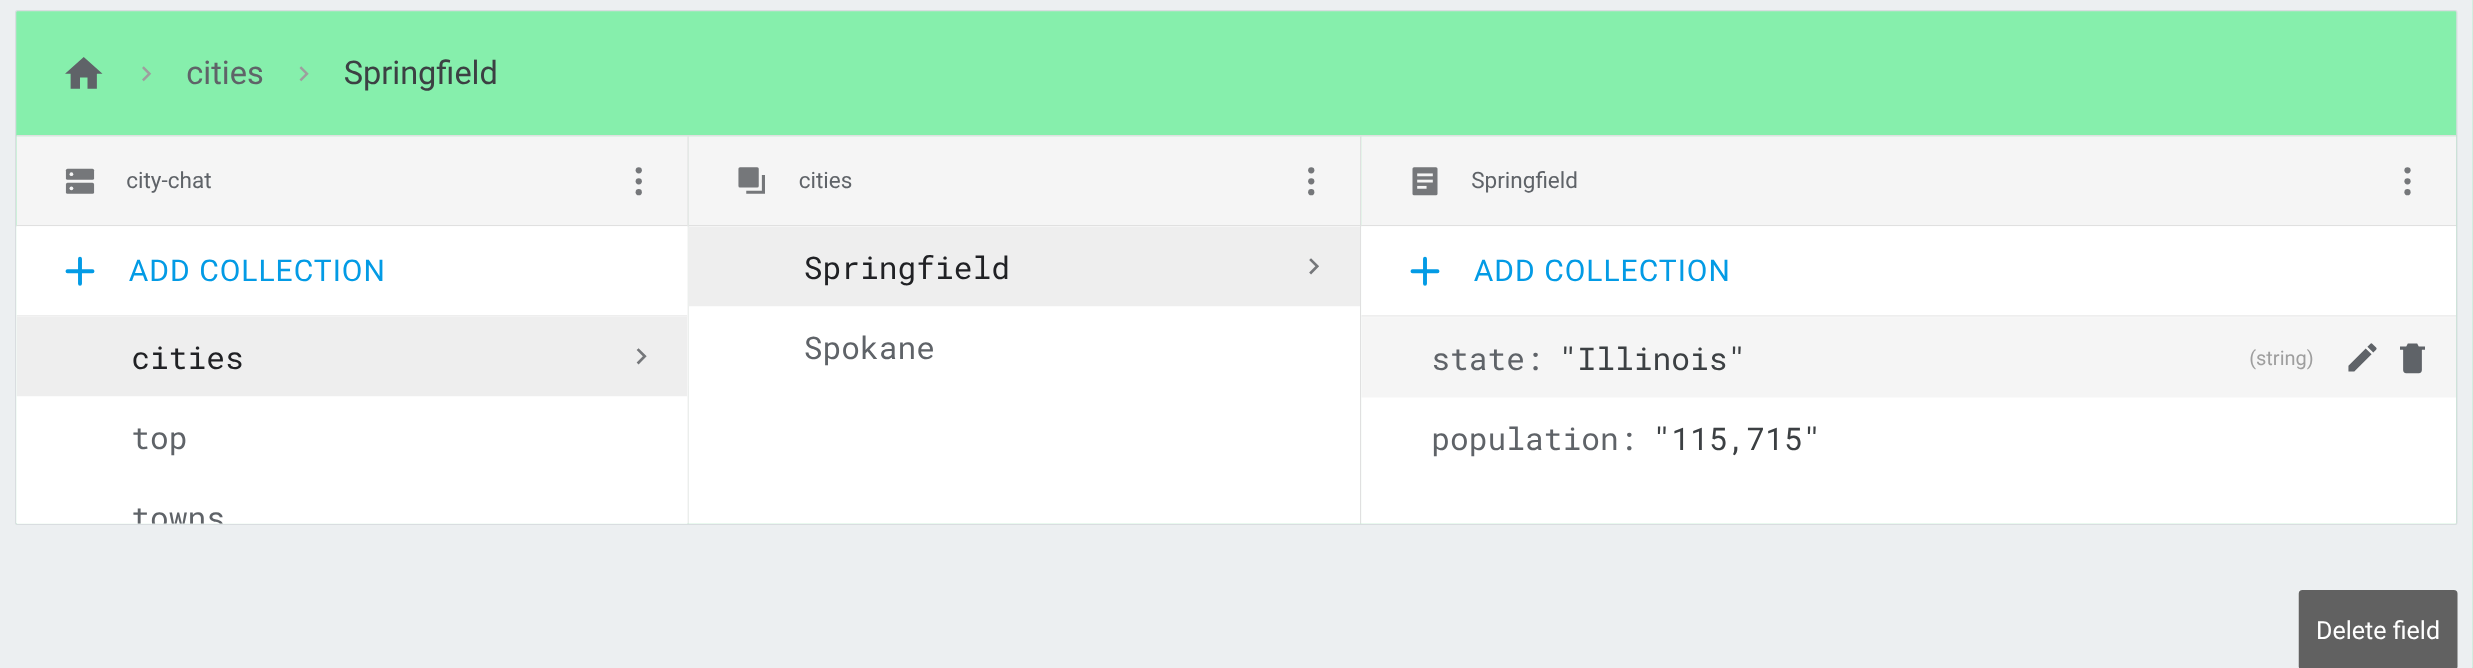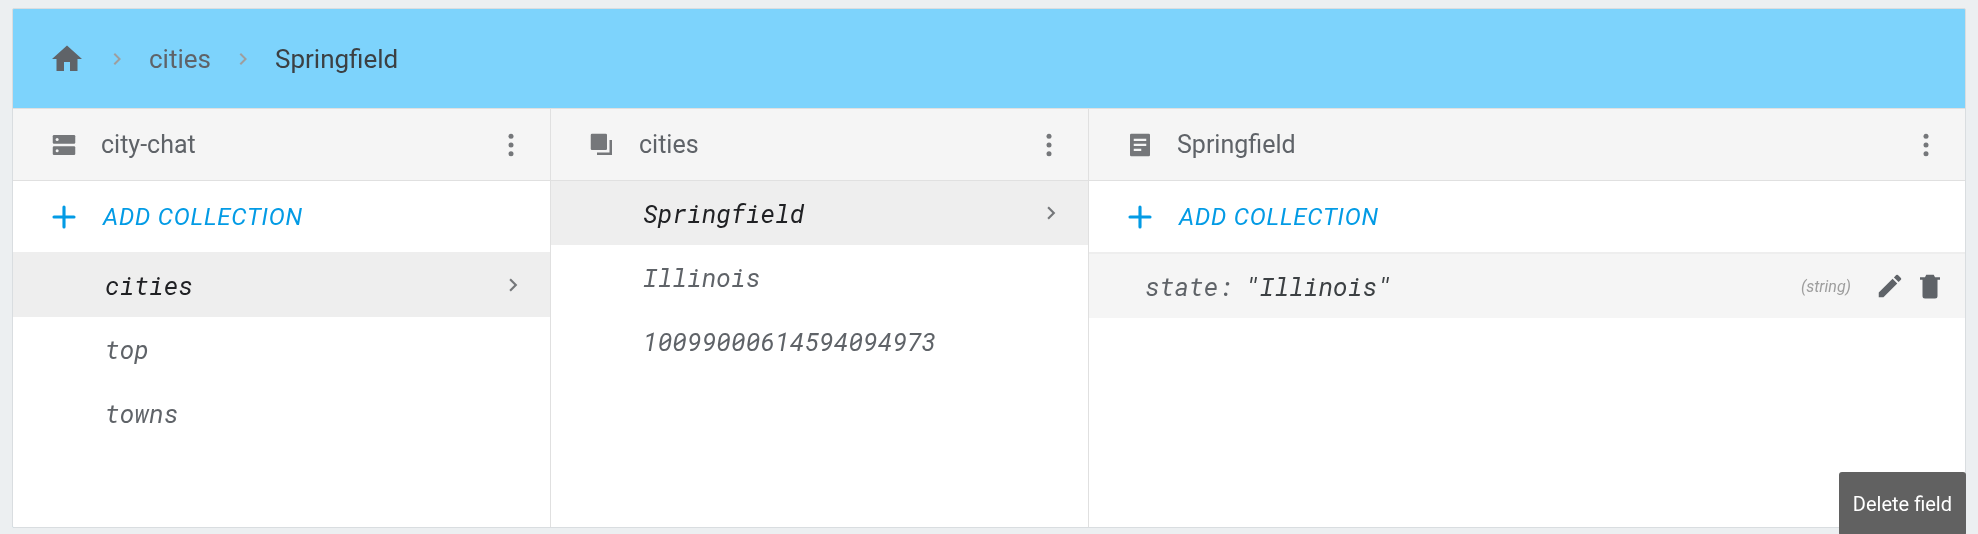--- a/index.html
+++ b/index.html
@@ -7,22 +7,22 @@
   width: 1978px;
   height: 534px;
   font-family: Roboto, "Helvetica Neue", Arial, sans-serif;
   background: #eceff1;
   overflow: hidden;
 }
 .frame {
   position: absolute;
   left: 12px; top: 8px;
   width: 1954px;
-  height: 520px;
-  background: #7dd3fc;
+  height: 412px;
+  background: #86efac;
   border: 1px solid #d9dde0;
   border-radius: 2px;
   overflow: hidden;
   display: flex;
   flex-direction: column;
 }
 
 
 .breadcrumb {
   height: 100px;
@@ -55,33 +55,32 @@
 .panel:last-child { border-right: none; }
 .panel-1 { width: 538px; }
 .panel-2 { width: 538px; }
 .panel-3 { flex: 1; }
 
 .panel-header {
   height: 72px;
   display: flex;
   align-items: center;
   padding: 0 24px 0 36px;
-  font-size: 25px;
+  font-size: 18px;
   color: #5f6368;
   border-bottom: 1px solid #e0e0e0;
 }
 .panel-header .hicon { width: 30px; height: 30px; fill: #75777a; margin-right: 22px; flex-shrink:0; }
 .panel-header .title { flex: 1; }
 .panel-header .menu { width: 30px; height: 30px; fill: #75777a; cursor: pointer; }
 
 .panel-body {
   flex: 1;
   background: #fff;
   overflow: hidden;
-  font-style: italic;
 }
 
 .action-row {
   height: 72px;
   display: flex;
   align-items: center;
   padding-left: 36px;
   color: #039be5;
   font-size: 24px;
   letter-spacing: 0.8px;
@@ -214,24 +213,21 @@
       </div>
       <div class="panel-body">
         <div class="list">
           <div class="list-item selected">
             <span>Springfield</span>
             <svg class="chev" viewBox="0 0 24 24">
                 <path d="M8.6 16.6 13.2 12 8.6 7.4 10 6l6 6-6 6z"></path>
               </svg>
           </div>
           <div class="list-item">
-            <span>Illinois</span>
-          </div>
-          <div class="list-item">
-            <span>10099000614594094973</span>
+            <span>Spokane</span>
           </div>
         </div>
       </div>
     </div>
 
     <div class="panel panel-3">
       <div class="panel-header">
         <svg class="hicon" viewBox="0 0 24 24">
           <rect x="4" y="3" width="16" height="18" rx="1"></rect>
           <rect x="7" y="7" width="10" height="1.8" fill="#f5f5f5"></rect>
@@ -258,19 +254,23 @@
           <span class="field-key"><span>state</span>:</span>
           <span class="field-val">"Illinois"</span>
           <span class="field-type">(string)</span>
           <svg class="field-action" viewBox="0 0 24 24">
               <path d="M3 17.25V21h3.75L17.81 9.94l-3.75-3.75L3 17.25zM20.71 7.04a1 1 0 0 0 0-1.41l-2.34-2.34a1 1 0 0 0-1.41 0l-1.83 1.83 3.75 3.75 1.83-1.83z"></path>
             </svg>
           <svg class="field-action" viewBox="0 0 24 24">
               <path d="M6 7h12v13a2 2 0 0 1-2 2H8a2 2 0 0 1-2-2V7zm3-4h6l1 2h4v2H4V5h4l1-2z"></path>
             </svg>
         </div>
+        <div class="field-row">
+          <span class="field-key"><span>population</span>:</span>
+          <span class="field-val">"115,715"</span>
+        </div>
       </div>
     </div>
 
   </div>
 </div>
 
 <div class="tooltip">Delete field</div>
 
 </body></html>

